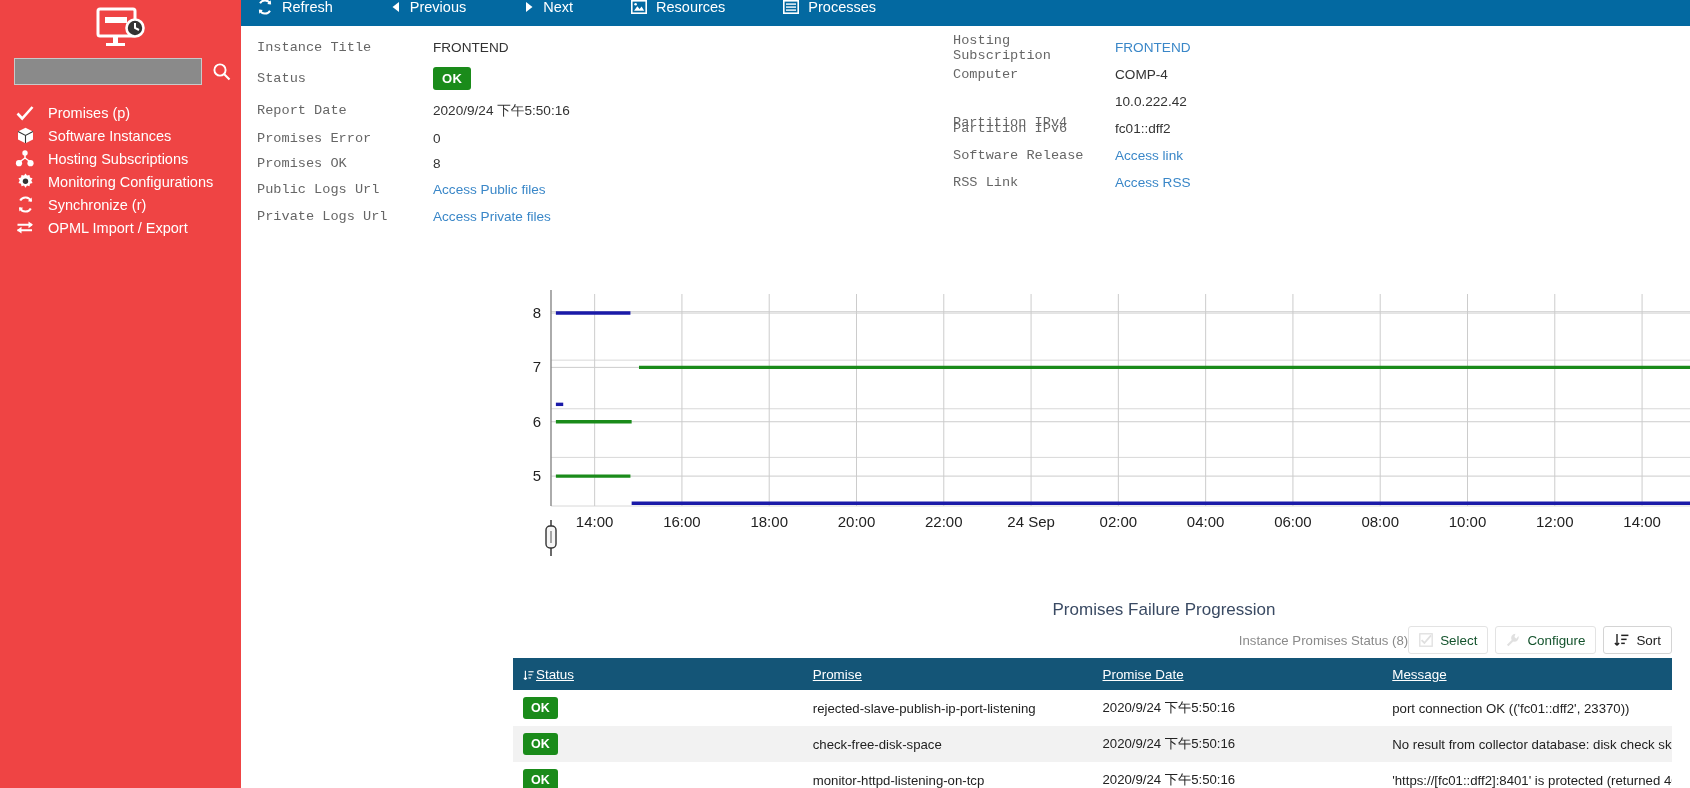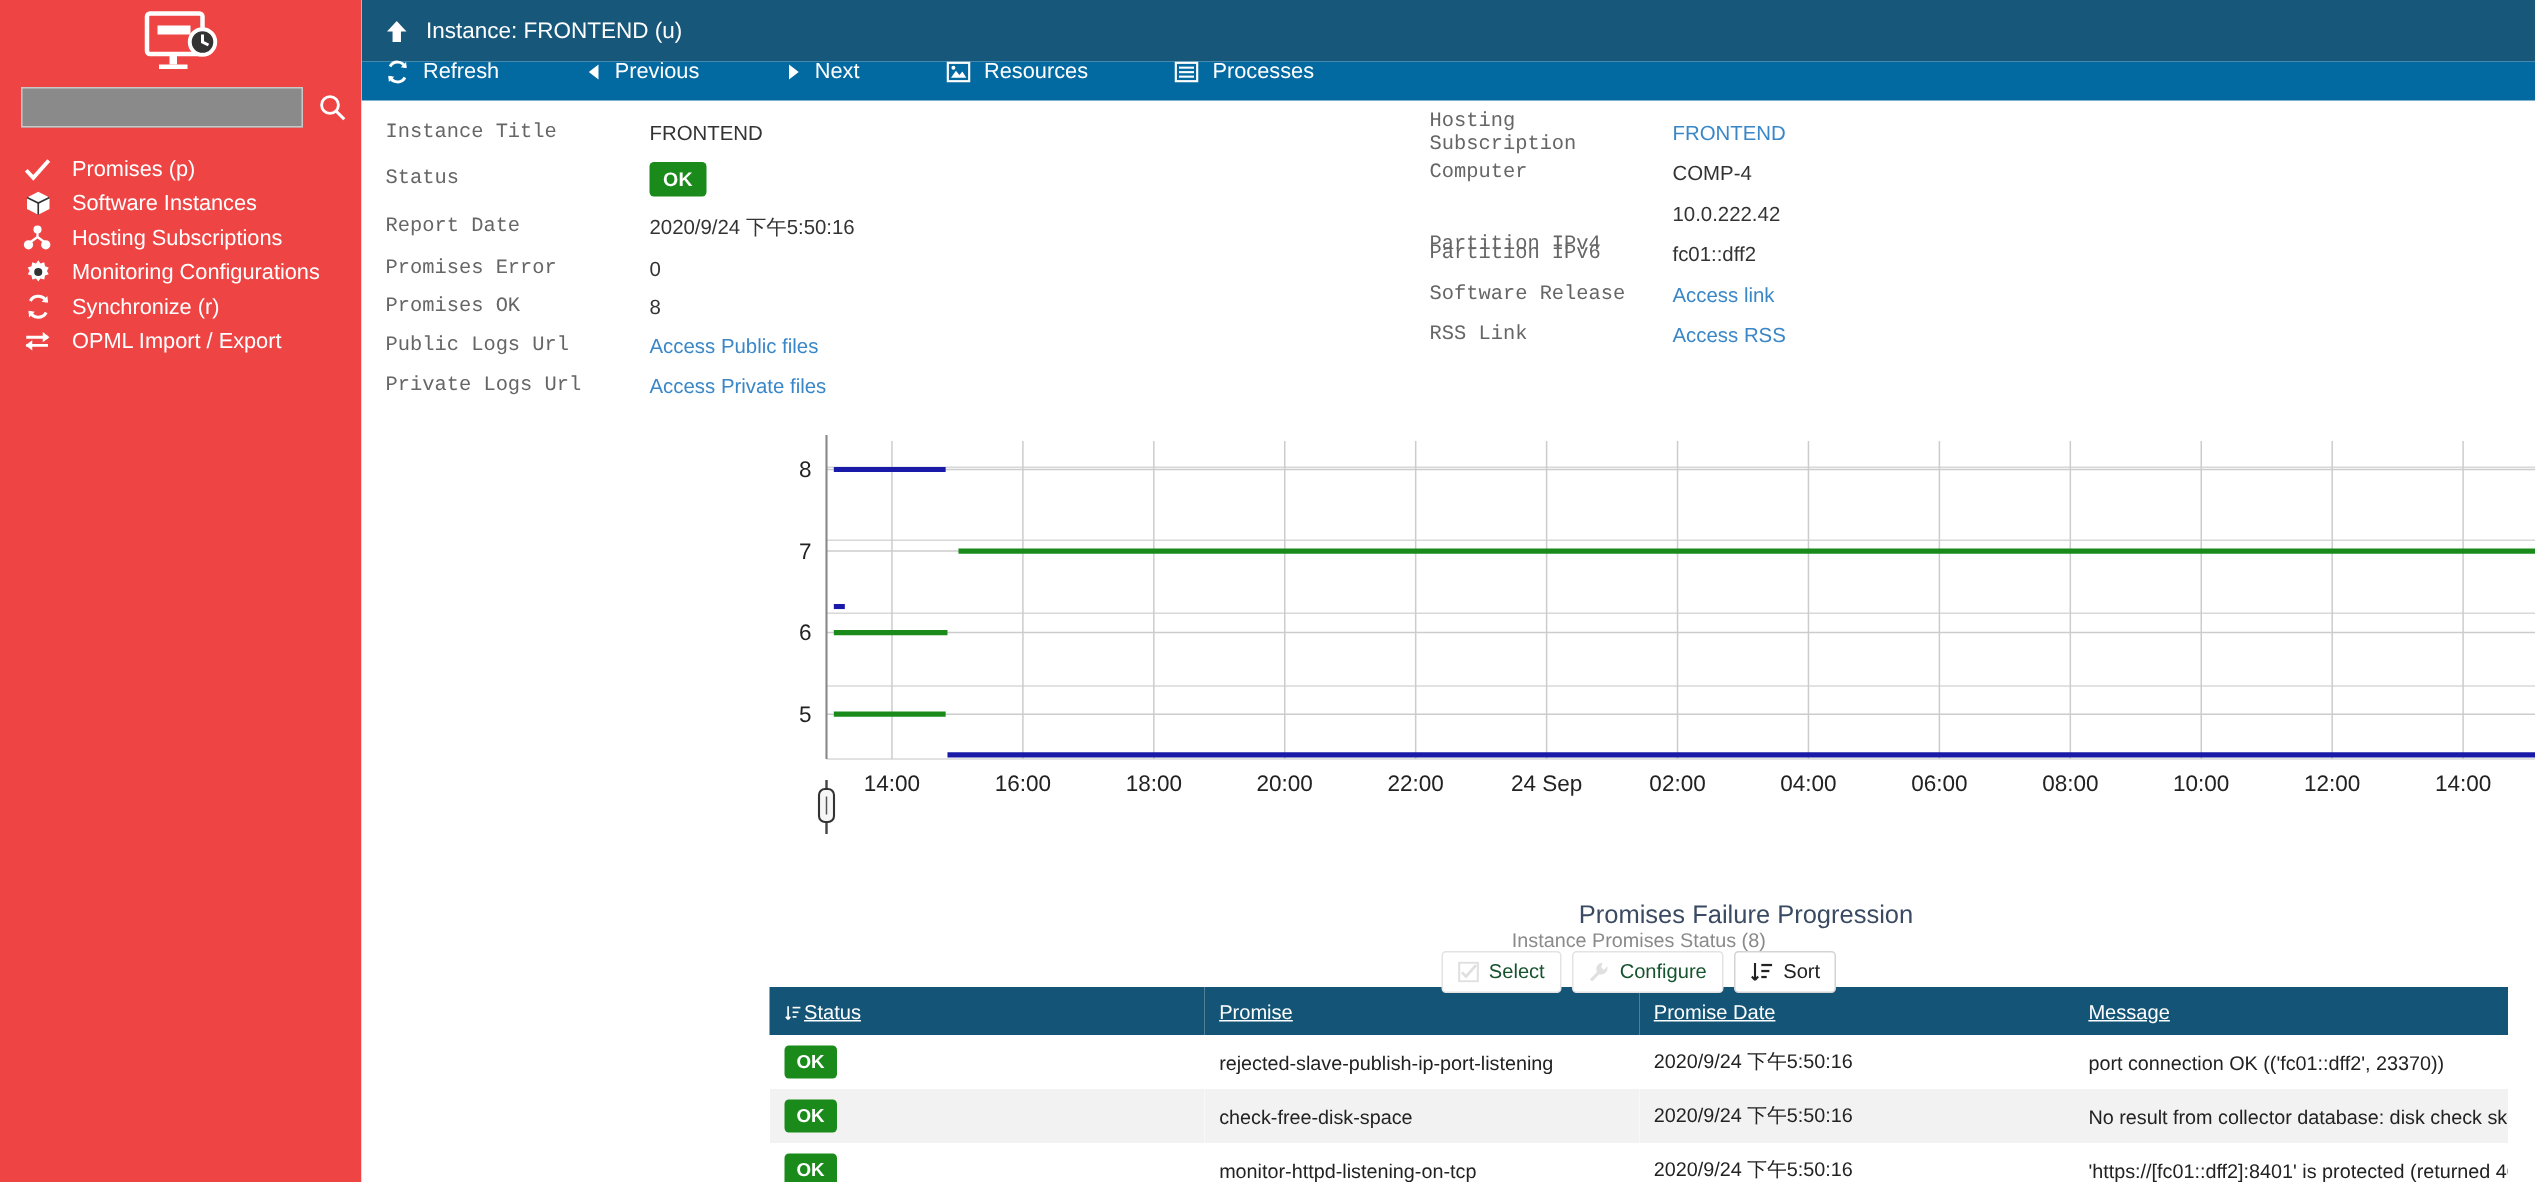--- a/index.html
+++ b/index.html
@@ -87,21 +87,21 @@
 
   
   #chart-area { position: absolute; left: 258px; top: 286px; width: 1330px; height: 270px; }
   .chart-title {
     position: absolute; left: 258px; top: 600px; width: 1330px;
     text-align: center; color: #3a4a63; font-size: 17px;
   }
 
   
   #table-sec { position: absolute; left: 272px; top: 626px; right: 18px; }
-  .tbl-head-row { display: flex; align-items: center; justify-content: center; height: 28px; flex-direction: column; }
+  .tbl-head-row { display: flex; align-items: center; justify-content: flex-end; height: 28px; }
   .tbl-caption { color: #8a8a8a; font-size: 13.2px; }
   .tbl-actions { display: flex; align-items: center; gap: 7px; }
   .act-btn {
     display: flex; align-items: center; gap: 7px;
     border: 1px solid #d4d4d4; border-radius: 3px; background: #fff;
     height: 28px; padding: 0 10px; font-size: 13.4px; color: #222; cursor: pointer;
   }
   .act-btn.disabled { color: #14532d; border-color: #e3e3e3; cursor: default; }
   .act-btn.disabled svg { opacity: .45; }
 
@@ -220,28 +220,20 @@
           </svg>
         </span>
         <span class="nav-label">OPML Import / Export</span>
       </div>
 
     </div>
   </div>
 
   <div id="main">
 
-    <div class="titlebar">
-      <span class="up-arrow">
-        <svg width="15" height="16" viewBox="0 0 15 16">
-          <path d="M7.5 1 L14 8 L10.3 8 L10.3 15 L4.7 15 L4.7 8 L1 8 Z" fill="#ffffff"></path>
-        </svg>
-      </span>
-      <span class="titlebar-text">Instance: FRONTEND (u)</span>
-    </div>
 
     <div class="toolbar">
       <div class="tb-btn" style="padding-left:16px;">
         <span class="tb-ico">
           <svg width="16" height="16" viewBox="0 0 17 17">
             <path d="M14 5.2 A6 6 0 0 0 3.2 4.6" stroke="#ffffff" stroke-width="2.1" fill="none"></path>
             <path d="M3 11.8 A6 6 0 0 0 13.8 12.4" stroke="#ffffff" stroke-width="2.1" fill="none"></path>
             <path d="M14.6 1.4 L15 5.8 L10.8 5.2 Z" fill="#ffffff"></path>
             <path d="M2.4 15.6 L2 11.2 L6.2 11.8 Z" fill="#ffffff"></path>
           </svg>

